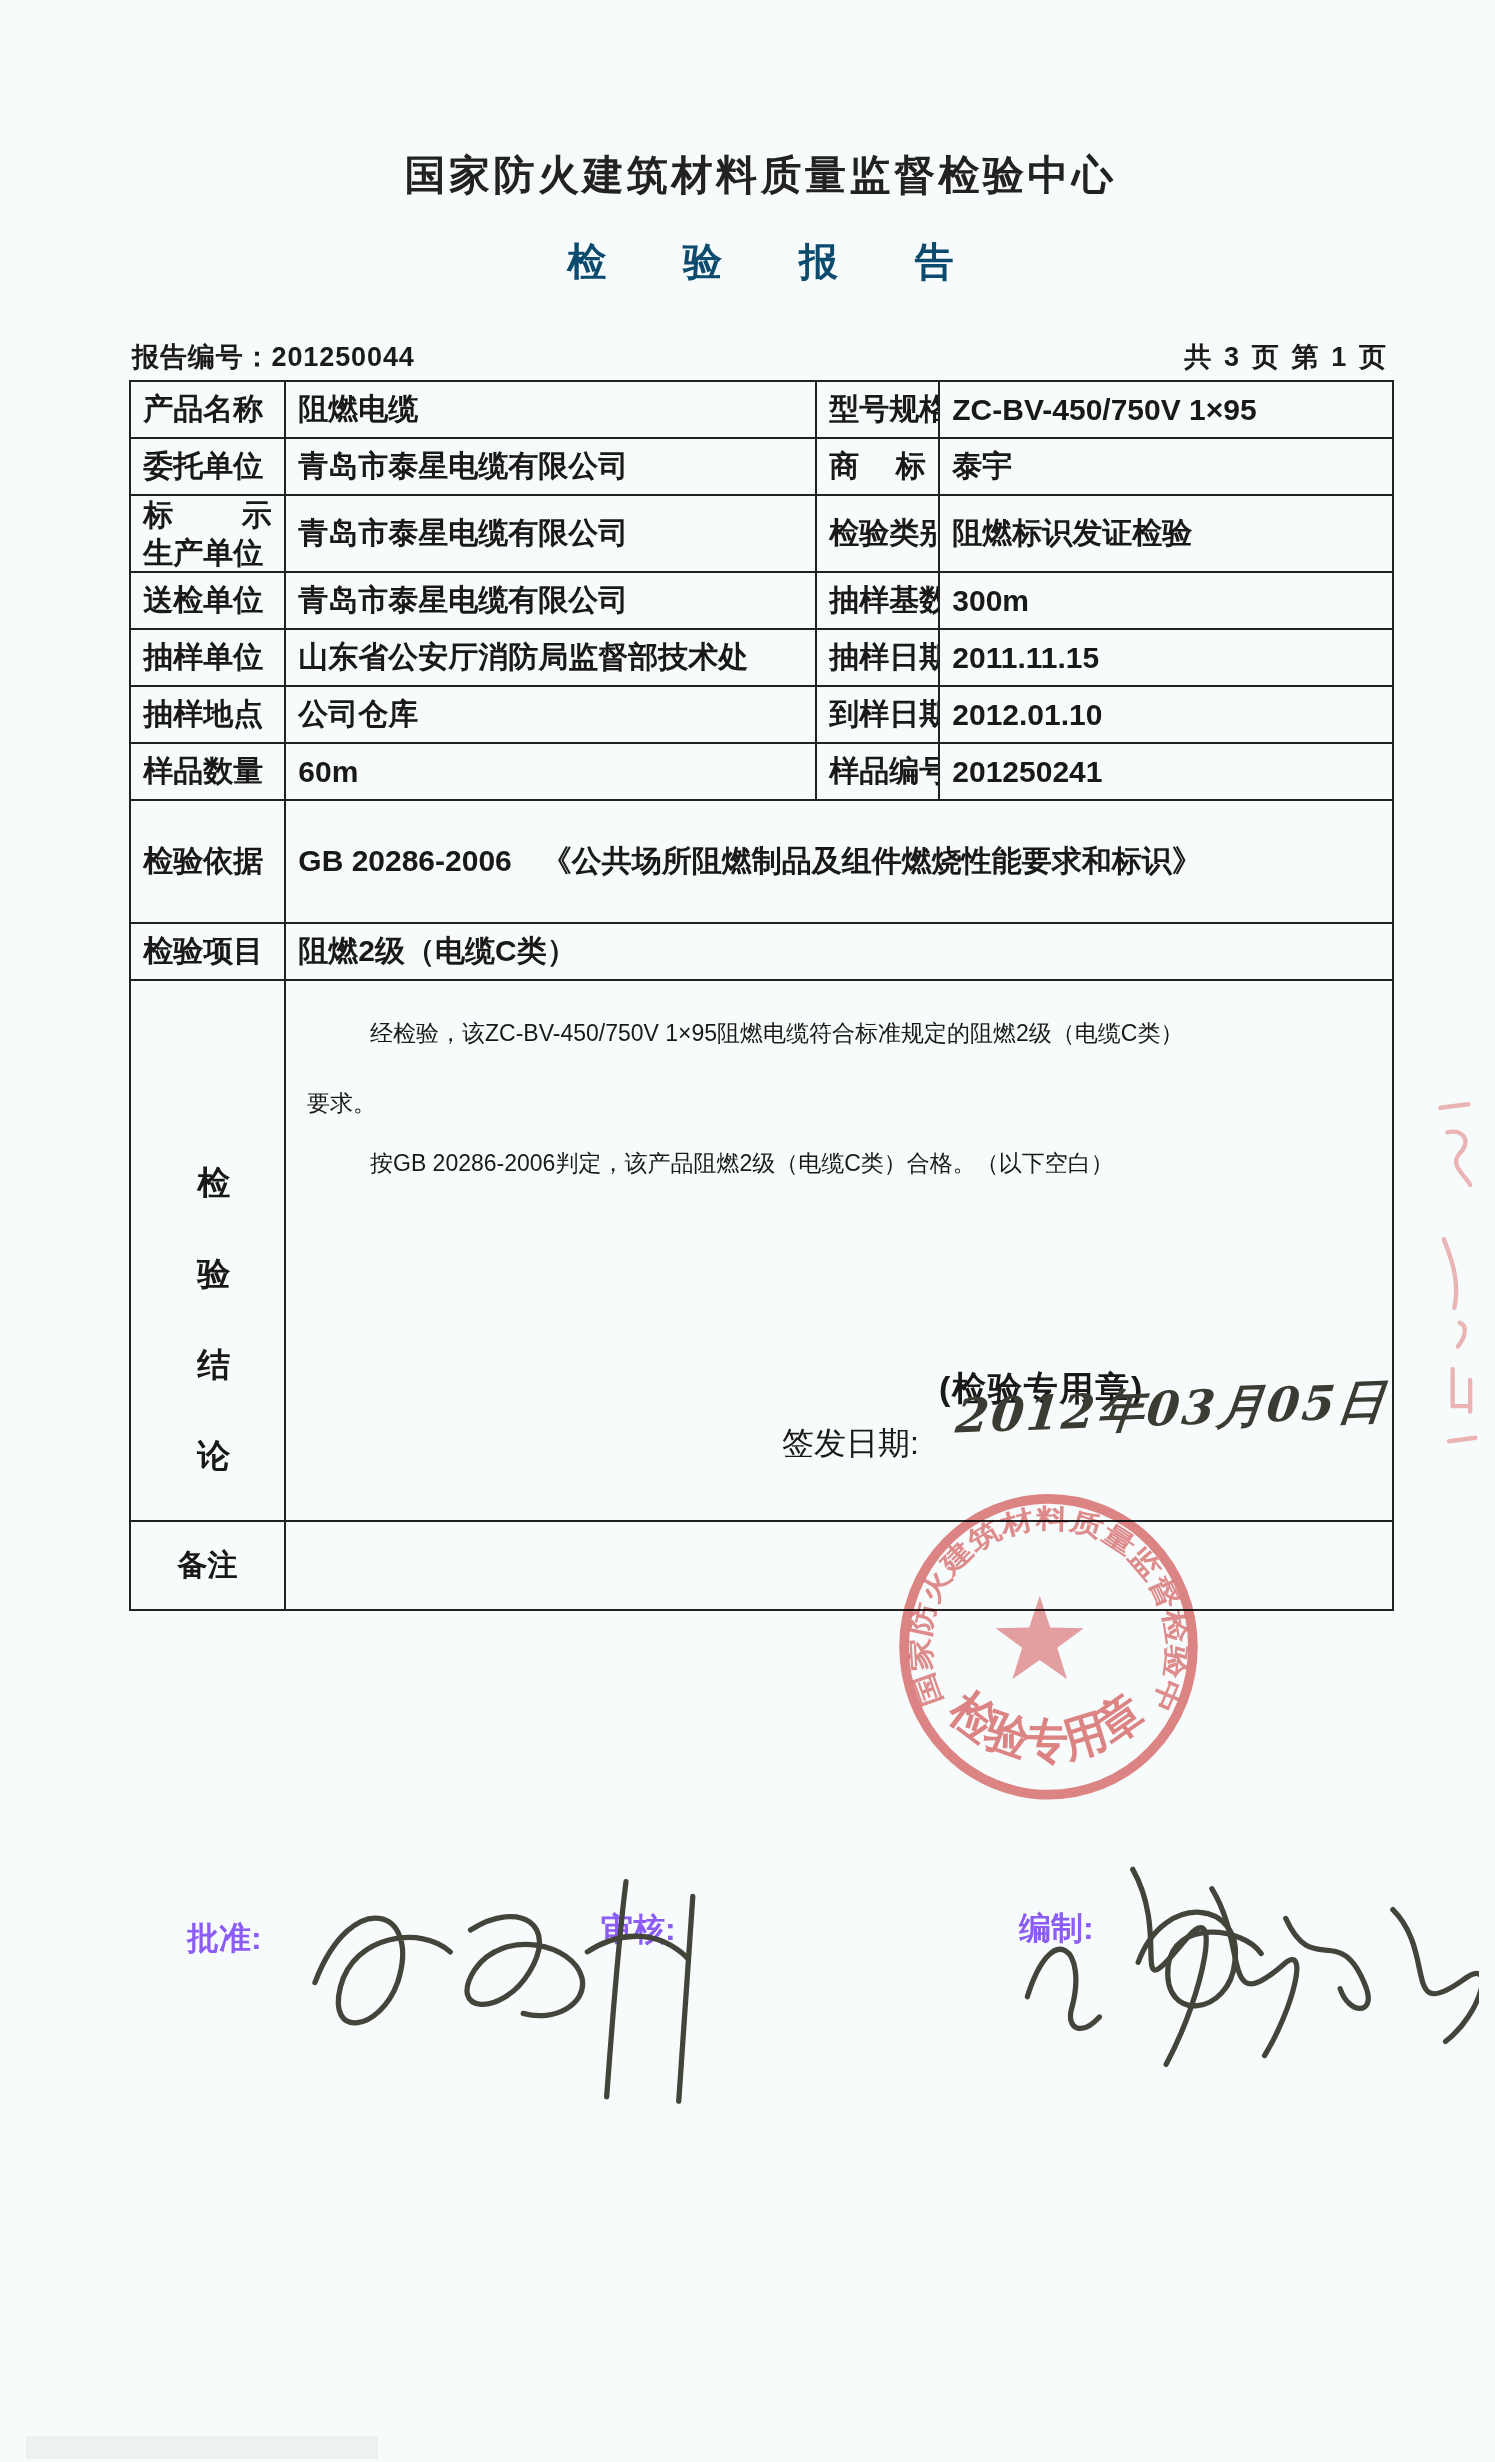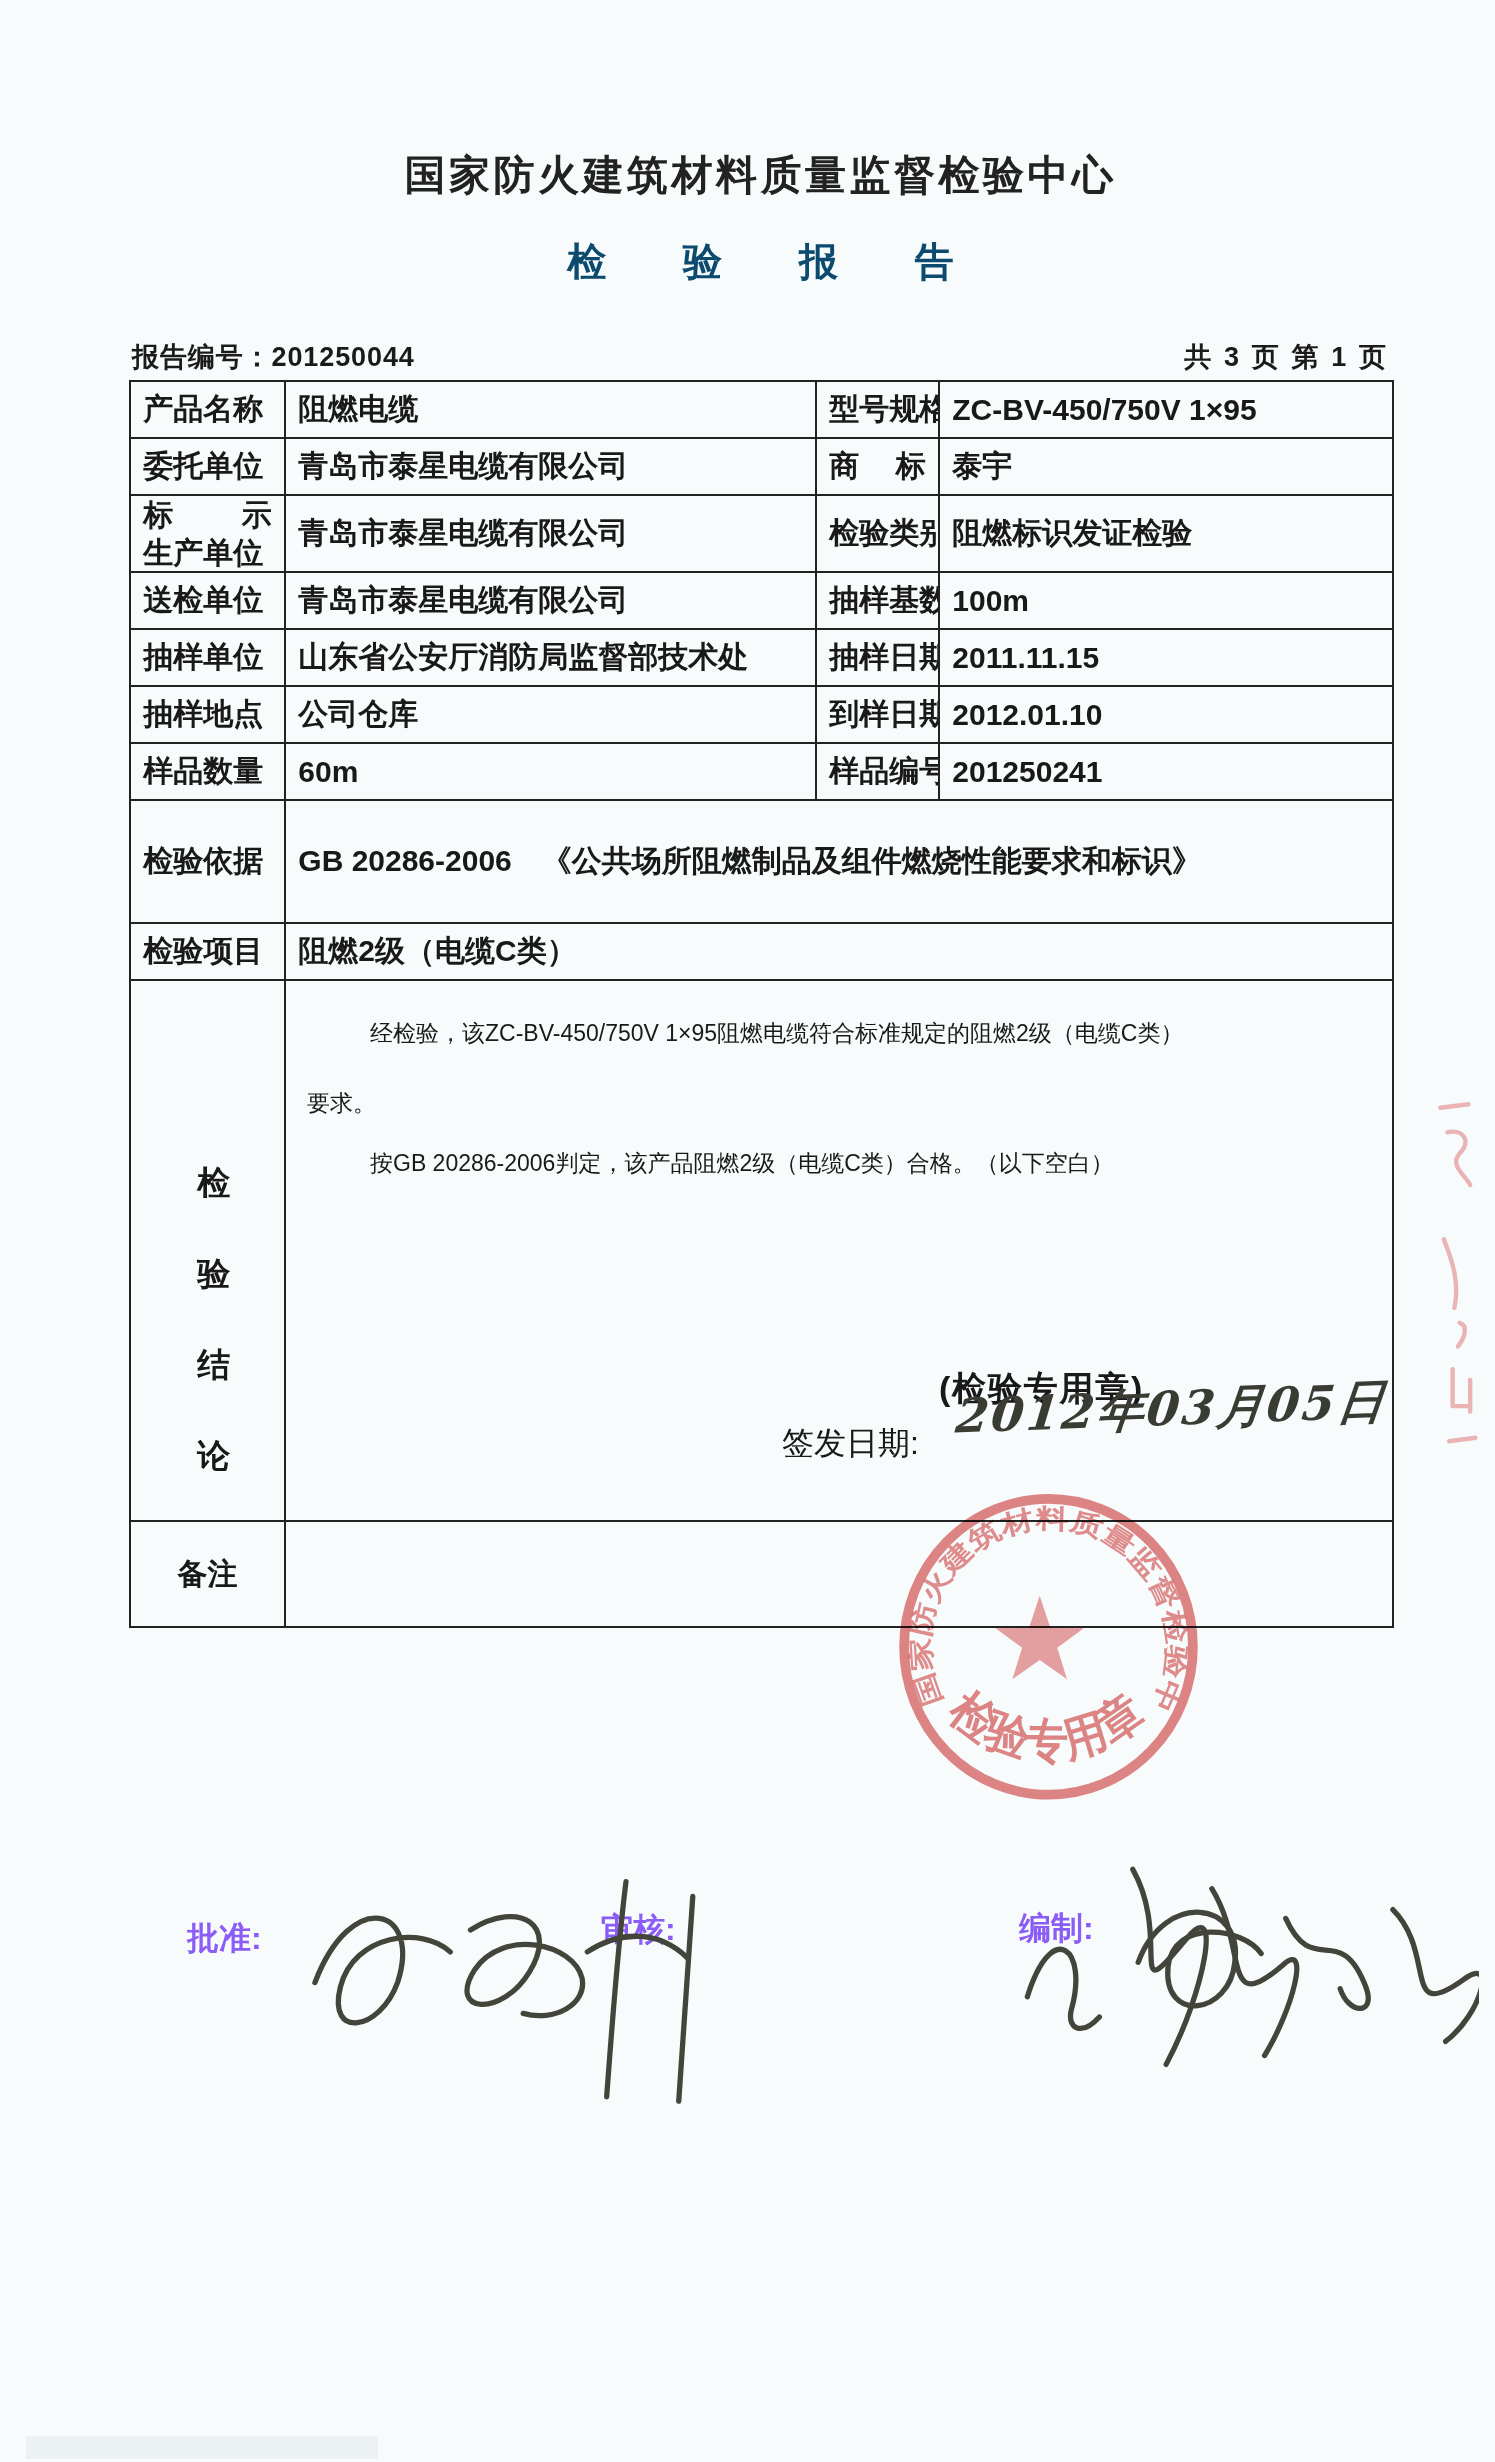--- a/index.html
+++ b/index.html
@@ -32,21 +32,21 @@
     padding:0 0 0 12.3px;vertical-align:middle;
     overflow:hidden;white-space:nowrap;
   }
   td.lbl{padding-left:14px;}
   td.lbl.center{text-align:center;padding-left:0;}
   td.lbl .stretch{display:flex;justify-content:space-between;padding-right:12.3px;}
   .two-line{line-height:1.25;}
   .row-h{height:57px;}
   .row-h2{height:123px;}
   .row-concl{height:541px;}
-  .row-rem{height:106px;}
+  .row-rem{height:89px;}
 
   
   td.concl-label{vertical-align:top;padding:0;}
   .concl-label-stack{display:flex;flex-direction:column;align-items:center;row-gap:46px;padding-top:139px;}
   .concl-label-stack span{font-size:33px;}
   td.concl-body{position:relative;padding:0;white-space:normal;}
   .concl-line{position:absolute;left:21px;right:8.8px;font-size:23px;font-weight:400;white-space:nowrap;}
   .l1{top:37px;padding-left:63px;}
   .l2{top:107px;}
   .l3{top:167px;padding-left:63px;}
@@ -130,21 +130,21 @@
         </div>
       </td>
       <td>青岛市泰星电缆有限公司</td>
       <td class="lbl">检验类别</td>
       <td>阻燃标识发证检验</td>
     </tr>
     <tr class="row-h">
       <td class="lbl">送检单位</td>
       <td>青岛市泰星电缆有限公司</td>
       <td class="lbl">抽样基数</td>
-      <td>100m</td>
+      <td>300m</td>
     </tr>
     <tr class="row-h">
       <td class="lbl">抽样单位</td>
       <td>山东省公安厅消防局监督部技术处</td>
       <td class="lbl">抽样日期</td>
       <td>2011.11.15</td>
     </tr>
     <tr class="row-h">
       <td class="lbl">抽样地点</td>
       <td>公司仓库</td>

